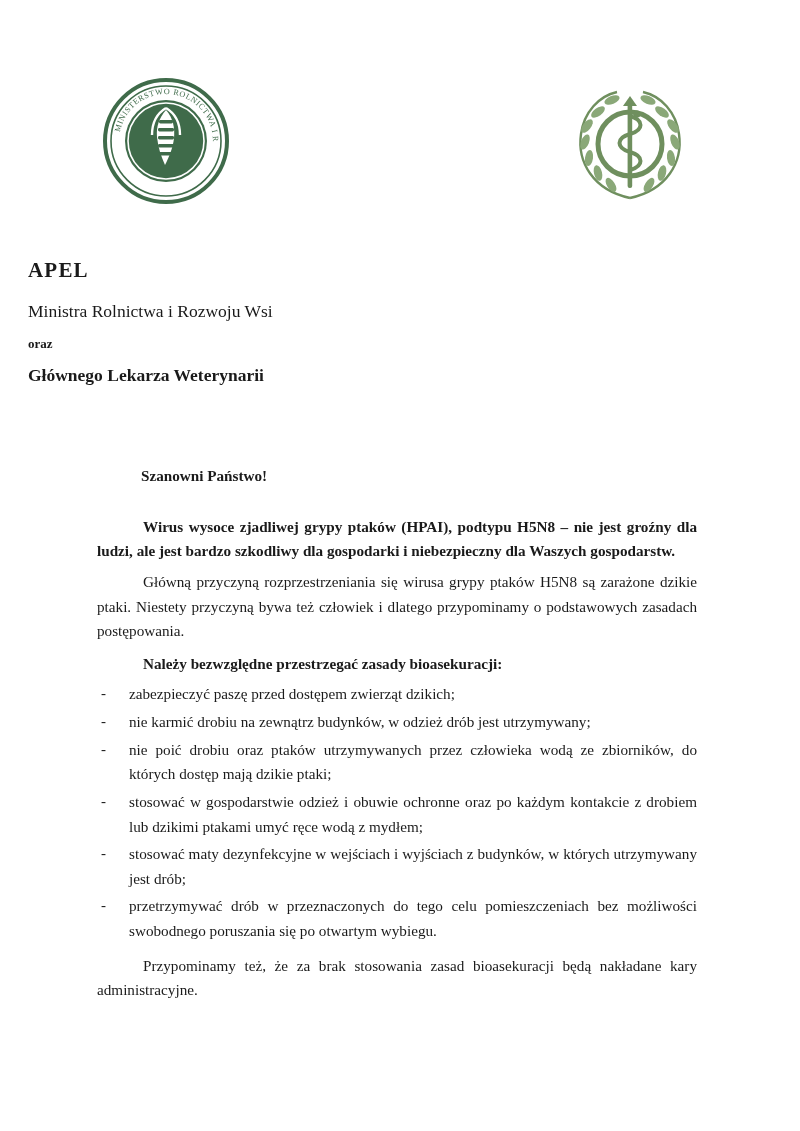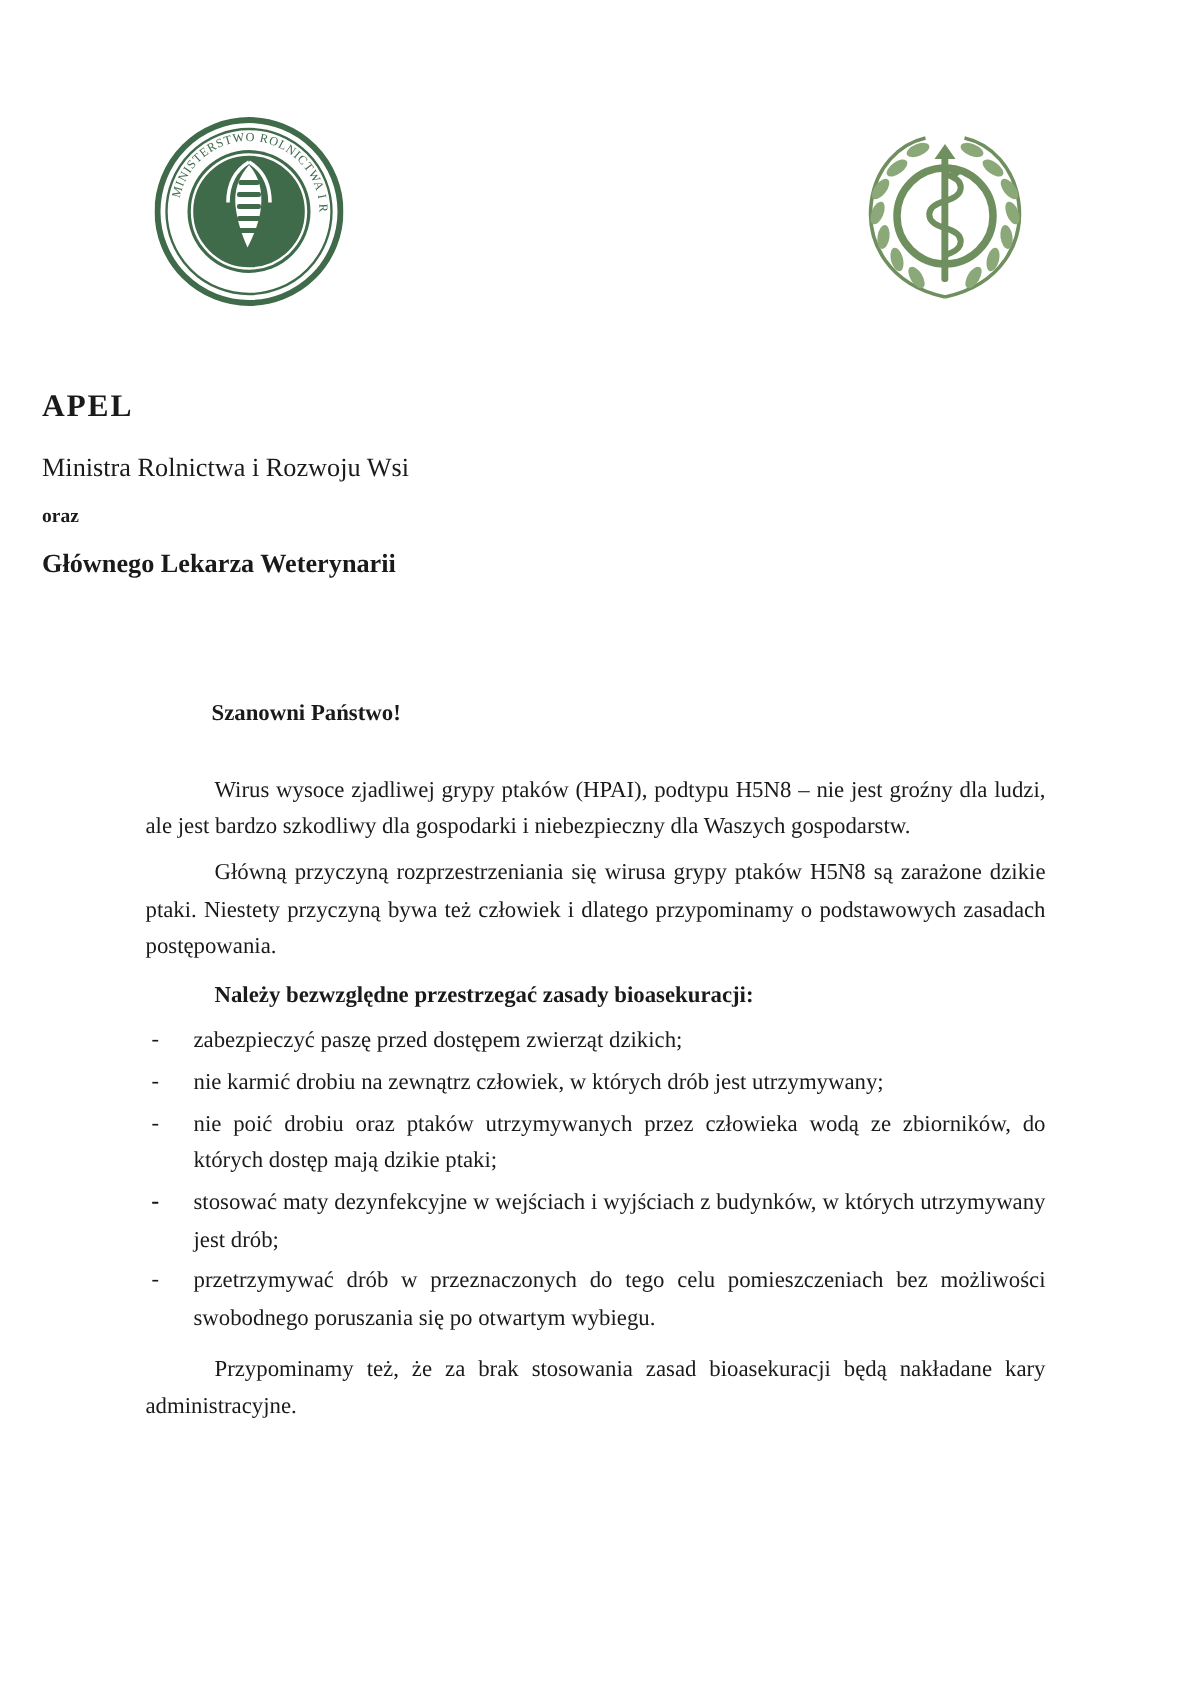--- a/index.html
+++ b/index.html
@@ -95,21 +95,21 @@
   .salutation {
     font-weight: bold;
     margin: 0 0 26px 0;
     padding-left: 44px;
   }
   .para {
     margin: 0 0 2px 0;
     text-indent: 46px;
   }
   .para.bold {
-    font-weight: normal;
+    font-weight: bold;
     margin-bottom: 6px;
   }
   .lead-in {
     font-weight: bold;
     text-indent: 46px;
     margin: 8px 0 6px 0;
   }
 
   ul.bullets {
     list-style: none;
@@ -222,28 +222,29 @@
 
     <p class="lead-in">Należy bezwzględne przestrzegać zasady bioasekuracji:</p>
 
     <ul class="bullets">
       <li>
         <span class="dash">-</span>
         <span>zabezpieczyć paszę przed dostępem zwierząt dzikich;</span>
       </li>
       <li>
         <span class="dash">-</span>
-        <span>nie karmić drobiu na zewnątrz człowiek, w których drób jest utrzymywany;</span>
+        <span>nie karmić drobiu na zewnątrz budynków, w odzież drób jest utrzymywany;</span>
       </li>
       <li>
         <span class="dash">-</span>
         <span>nie poić drobiu oraz ptaków utrzymywanych przez człowieka wodą ze zbiorników, do których dostęp mają dzikie ptaki;</span>
       </li>
       <li>
         <span class="dash">-</span>
+        <span>stosować w gospodarstwie odzież i obuwie ochronne oraz po każdym kontakcie z drobiem lub dzikimi ptakami umyć ręce wodą z mydłem;</span>
       </li>
       <li>
         <span class="dash">-</span>
         <span>stosować maty dezynfekcyjne w wejściach i wyjściach z budynków, w których utrzymywany jest drób;</span>
       </li>
       <li>
         <span class="dash">-</span>
         <span>przetrzymywać drób w przeznaczonych do tego celu pomieszczeniach bez możliwości swobodnego poruszania się po otwartym wybiegu.</span>
       </li>
     </ul>

